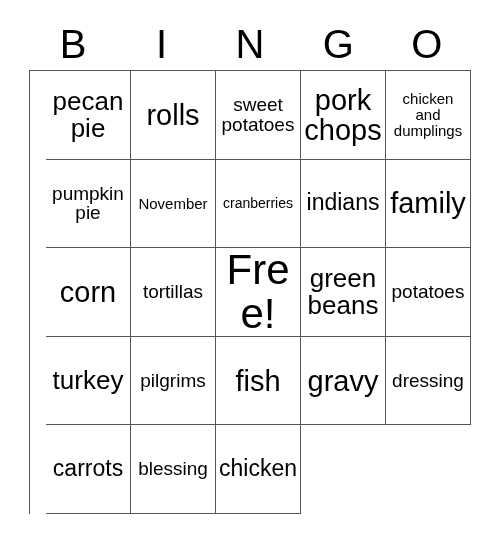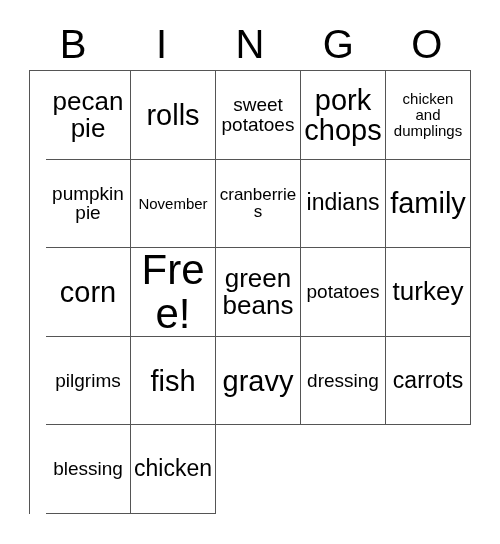--- a/index.html
+++ b/index.html
@@ -82,21 +82,21 @@
     hyphens: none;
   }
 
   
   .fs-xxl .cell-text { font-size: 42px; }
   .fs-xl  .cell-text { font-size: 29px; }
   .fs-lg  .cell-text { font-size: 26px; }
   .fs-md  .cell-text { font-size: 23px; }
   .fs-sm  .cell-text { font-size: 19px; }
   .fs-xs  .cell-text { font-size: 15px; }
-  .fs-xxs .cell-text { font-size: 17px; }
+  .fs-xxs .cell-text { font-size: 14px; }
 </style>
 </head>
 <body>
 
 <div id="card">
 
   <div id="header">
       <div class="header-letter">B</div>
       <div class="header-letter">I</div>
       <div class="header-letter">N</div>
@@ -131,20 +131,23 @@
       </div>
       <div class="cell fs-md">
         <span class="cell-text">indians</span>
       </div>
       <div class="cell fs-xl">
         <span class="cell-text">family</span>
       </div>
       <div class="cell fs-xl">
         <span class="cell-text">corn</span>
       </div>
+      <div class="cell fs-sm">
+        <span class="cell-text">tortillas</span>
+      </div>
       <div class="cell fs-xxl">
         <span class="cell-text">Free!</span>
       </div>
       <div class="cell fs-lg">
         <span class="cell-text">green beans</span>
       </div>
       <div class="cell fs-sm">
         <span class="cell-text">potatoes</span>
       </div>
       <div class="cell fs-lg">

